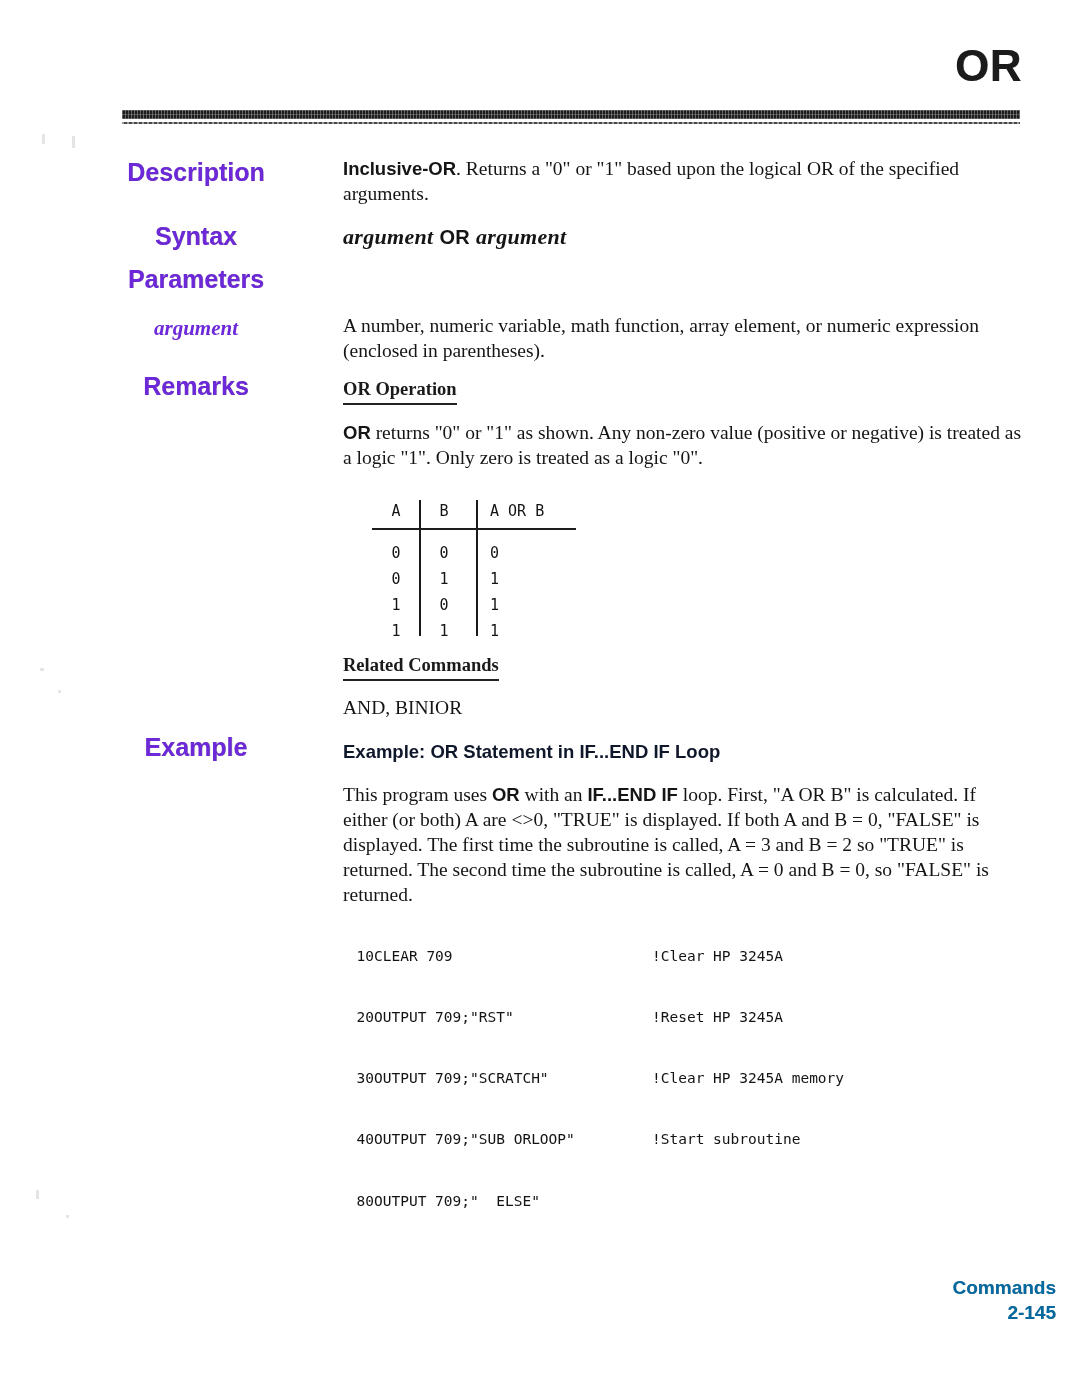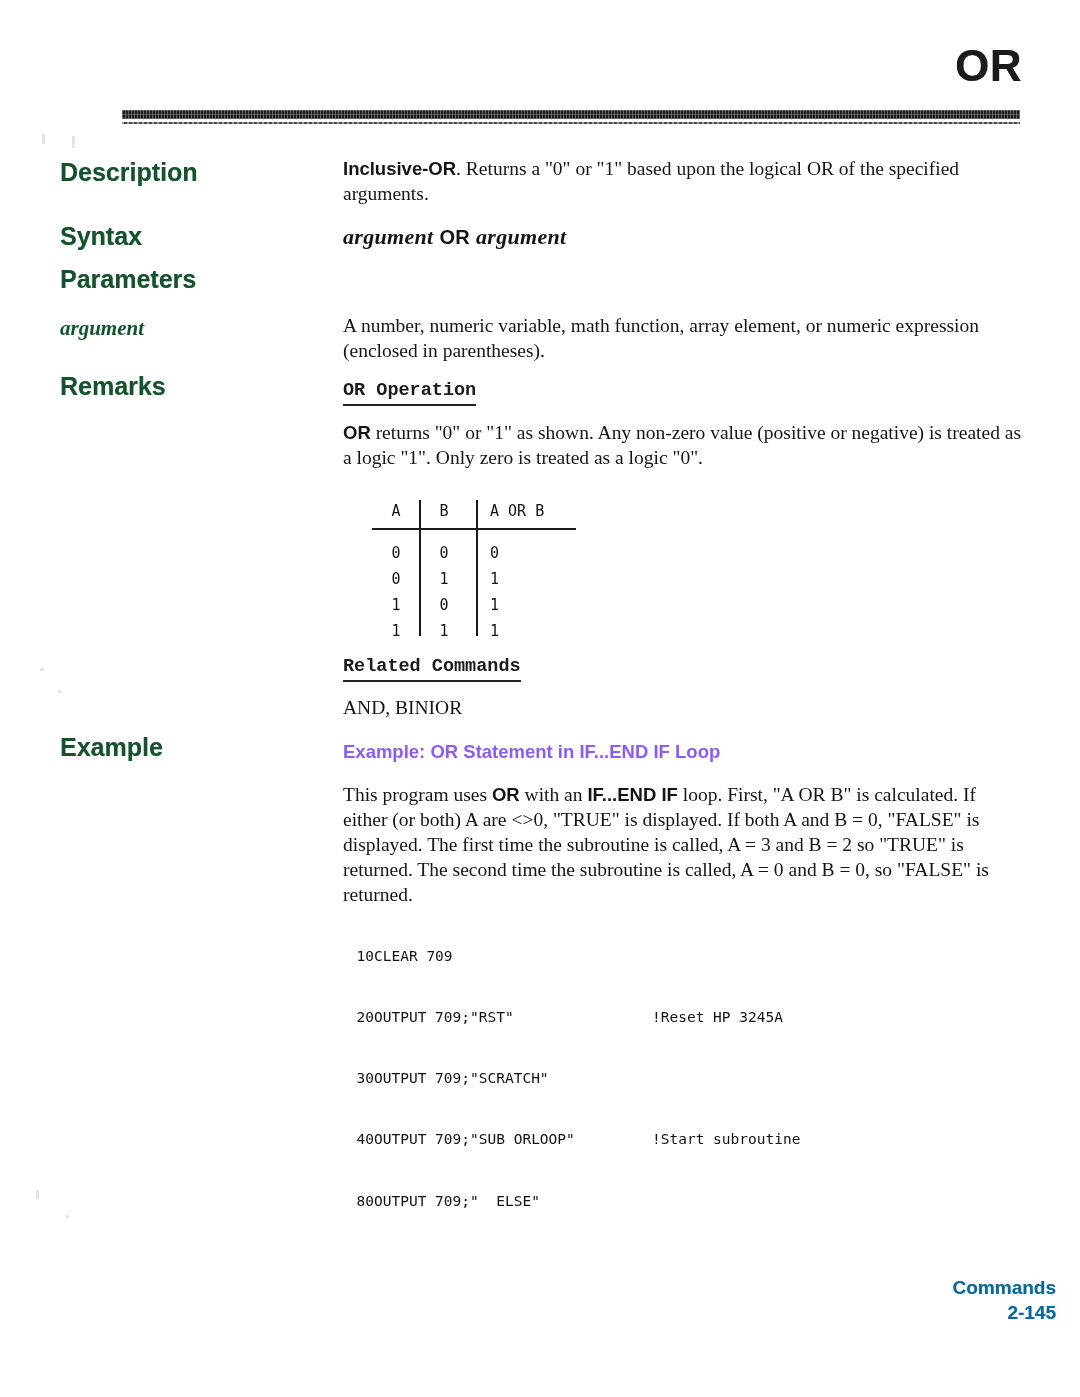--- a/index.html
+++ b/index.html
@@ -58,25 +58,25 @@
   
   .row {
     position: absolute;
     left: 0;
     width: 1080px;
   }
   .label {
     position: absolute;
     left: 60px;
     width: 272px;
-    text-align: left;
+    text-align: center;
     font-family: "Liberation Sans", sans-serif;
     font-weight: bold;
     font-size: 25px;
-    color: #14532d;
+    color: #6d28d9;
     text-shadow: 0.35px 0.35px 0 rgba(0,0,0,0.4);
   }
   .label.italic-serif {
     font-family: "Liberation Serif", serif;
     font-style: italic;
     font-weight: bold;
     font-size: 21px;
     text-shadow: none;
   }
   .body-col {
@@ -102,33 +102,33 @@
     letter-spacing: 0.3px;
   }
   .syntax-line .op {
     font-family: "Liberation Sans", sans-serif;
     font-style: normal;
     font-weight: bold;
     font-size: 20px;
     padding: 0 6px;
   }
   .sub-head {
-    font-family: Liberation Mono, monospace;
+    font-family: Liberation Serif, serif;
     font-weight: bold;
     font-size: 18.5px;
     color: #1a1a1a;
     display: inline-block;
     border-bottom: 2px solid #222;
     padding-bottom: 1px;
   }
   .plain-sub {
     font-family: "Liberation Sans", sans-serif;
     font-weight: bold;
     font-size: 18.5px;
-    color: #8b5cf6;
+    color: #0f172a;
   }
 
   
   .truth-table {
     position: absolute;
     left: 372px;
     top: 498px;
     width: 230px;
     font-family: "DejaVu Sans Mono", monospace;
     font-size: 15px;
@@ -297,23 +297,23 @@
 
   <div class="row" style="top:733px;">
     <div class="label" style="top:0;">Example</div>
     <div class="body-col" style="top:6px;"><span class="plain-sub">Example: OR Statement in IF...END IF Loop</span></div>
   </div>
   <div class="row" style="top:782px;">
     <div class="body-col" style="top:0;"><span>This program uses </span><span class="bold-inline">OR</span><span> with an </span><span class="bold-inline">IF...END IF</span><span> loop.  First, "A OR B" is calculated.  If either (or both) A are &lt;&gt;0, "TRUE" is displayed.  If both A and B = 0, "FALSE" is displayed.  The first time the subroutine is called, A = 3 and B = 2 so "TRUE" is returned.  The second time the subroutine is called, A = 0 and B = 0, so "FALSE" is returned.</span></div>
   </div>
 
   <div class="code-block">
-    <div class="code-line"><span class="c-num">10</span><span class="c-stmt">CLEAR 709</span></div>
+    <div class="code-line"><span class="c-num">10</span><span class="c-stmt">CLEAR 709</span><span class="c-cmt">!Clear HP 3245A</span></div>
     <div class="code-line"><span class="c-num">20</span><span class="c-stmt">OUTPUT 709;"RST"</span><span class="c-cmt">!Reset HP 3245A</span></div>
-    <div class="code-line"><span class="c-num">30</span><span class="c-stmt">OUTPUT 709;"SCRATCH"</span></div>
+    <div class="code-line"><span class="c-num">30</span><span class="c-stmt">OUTPUT 709;"SCRATCH"</span><span class="c-cmt">!Clear HP 3245A memory</span></div>
     <div class="code-line"><span class="c-num">40</span><span class="c-stmt">OUTPUT 709;"SUB ORLOOP"</span><span class="c-cmt">!Start subroutine</span></div>
     <div class="code-line"><span class="c-num">80</span><span class="c-stmt">OUTPUT 709;"  ELSE"</span><span class="c-cmt"></span></div>
     
     
     
     
     
     
     
     

